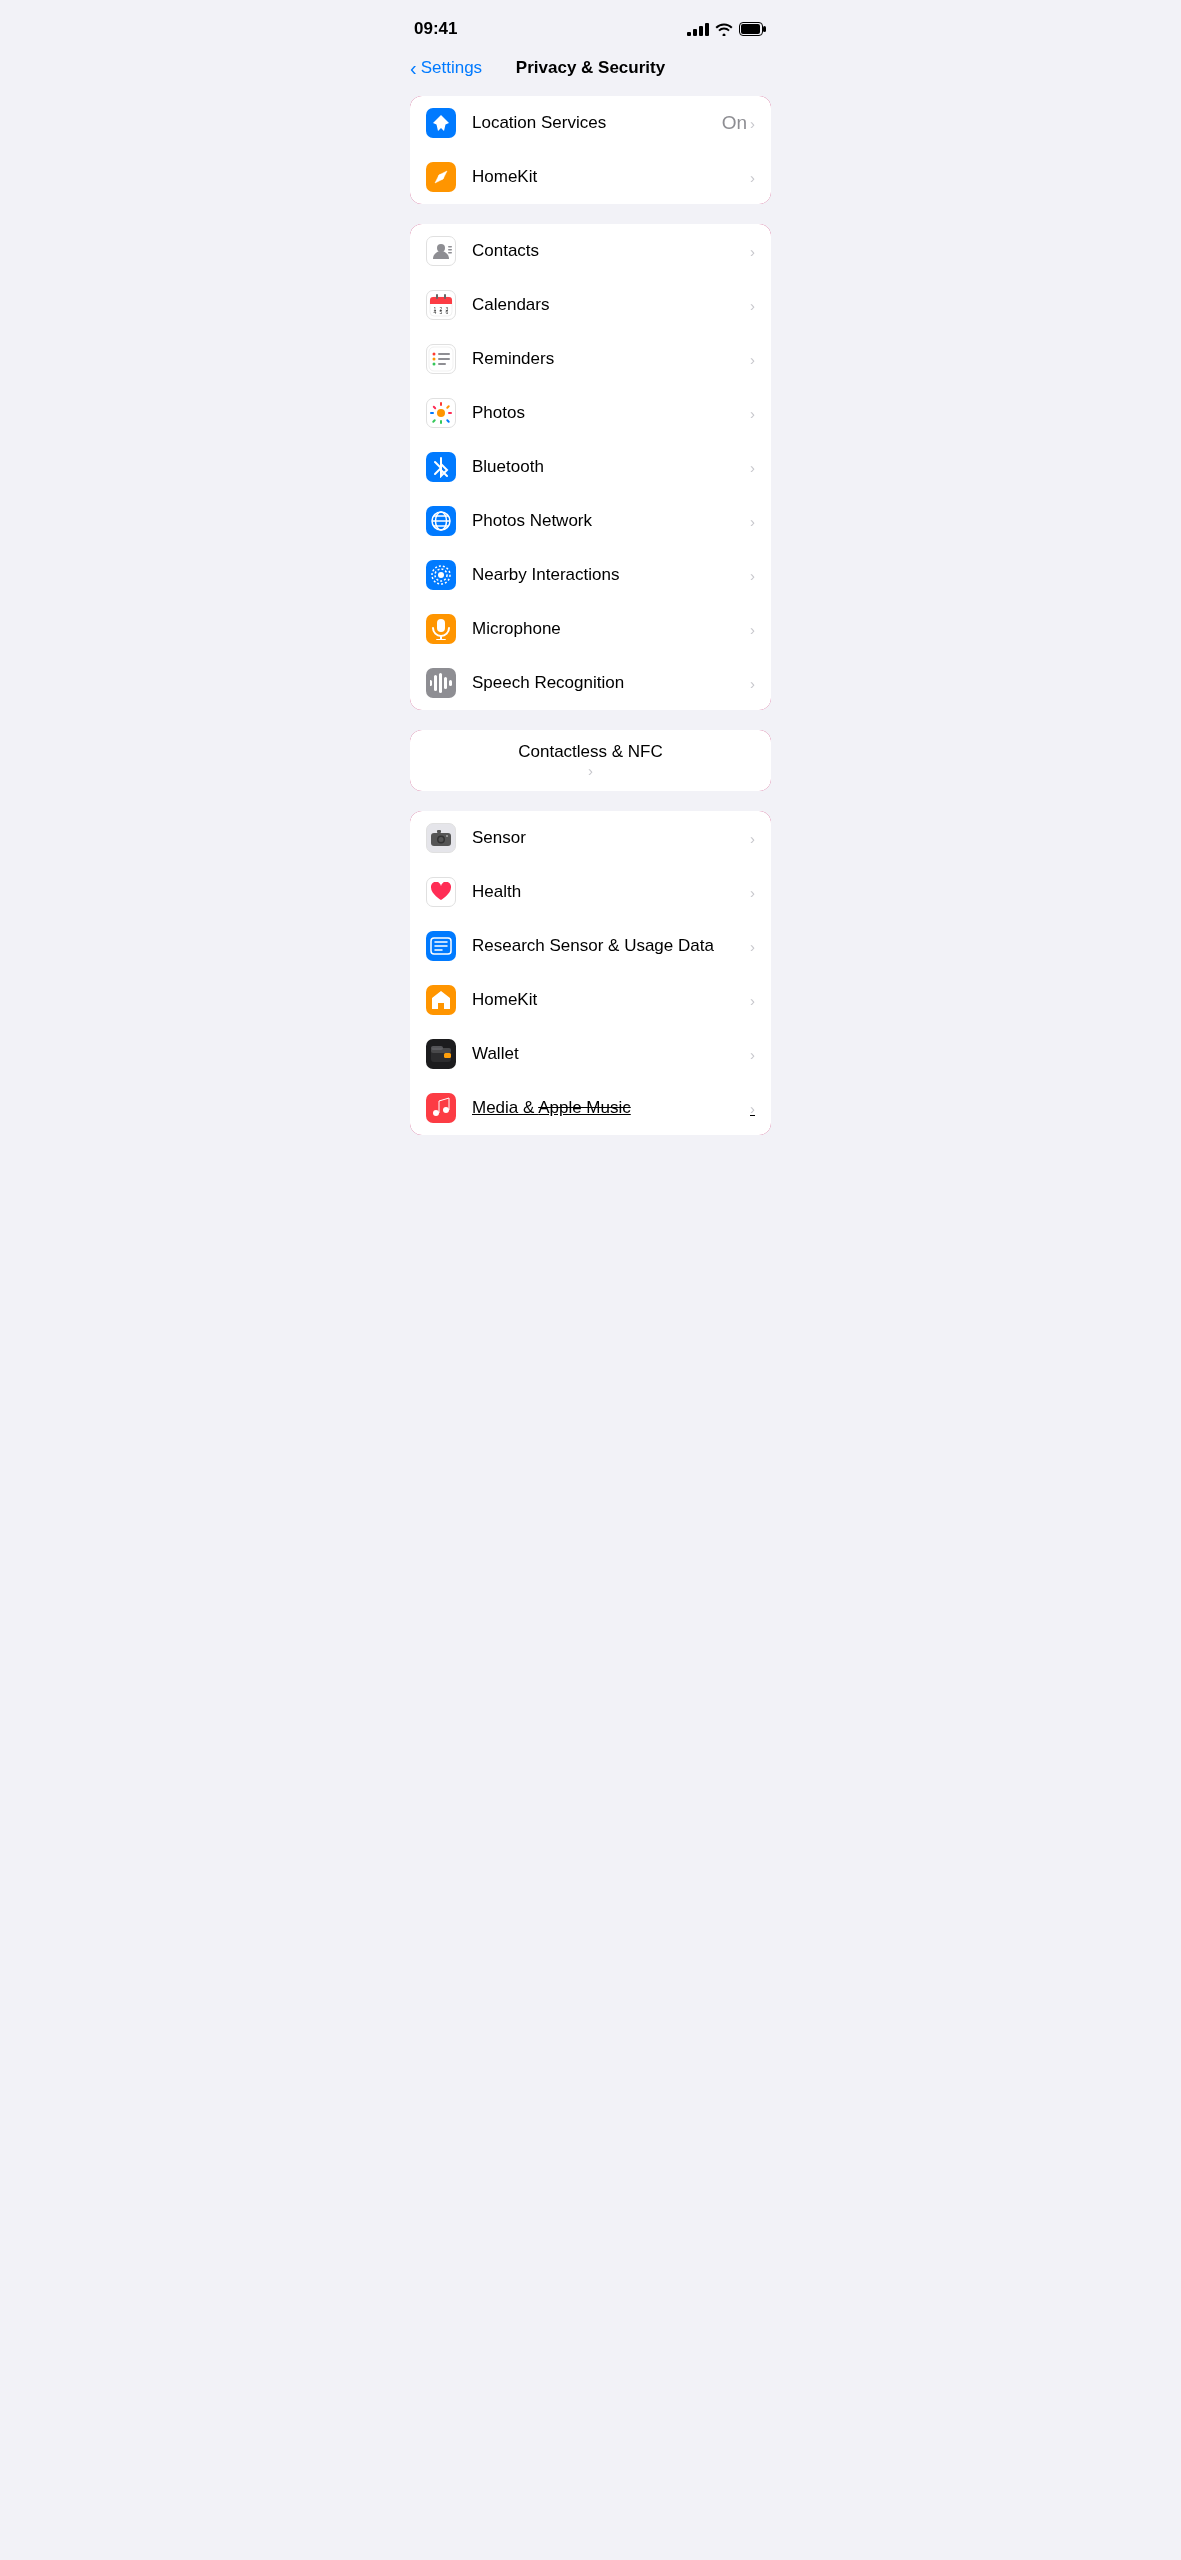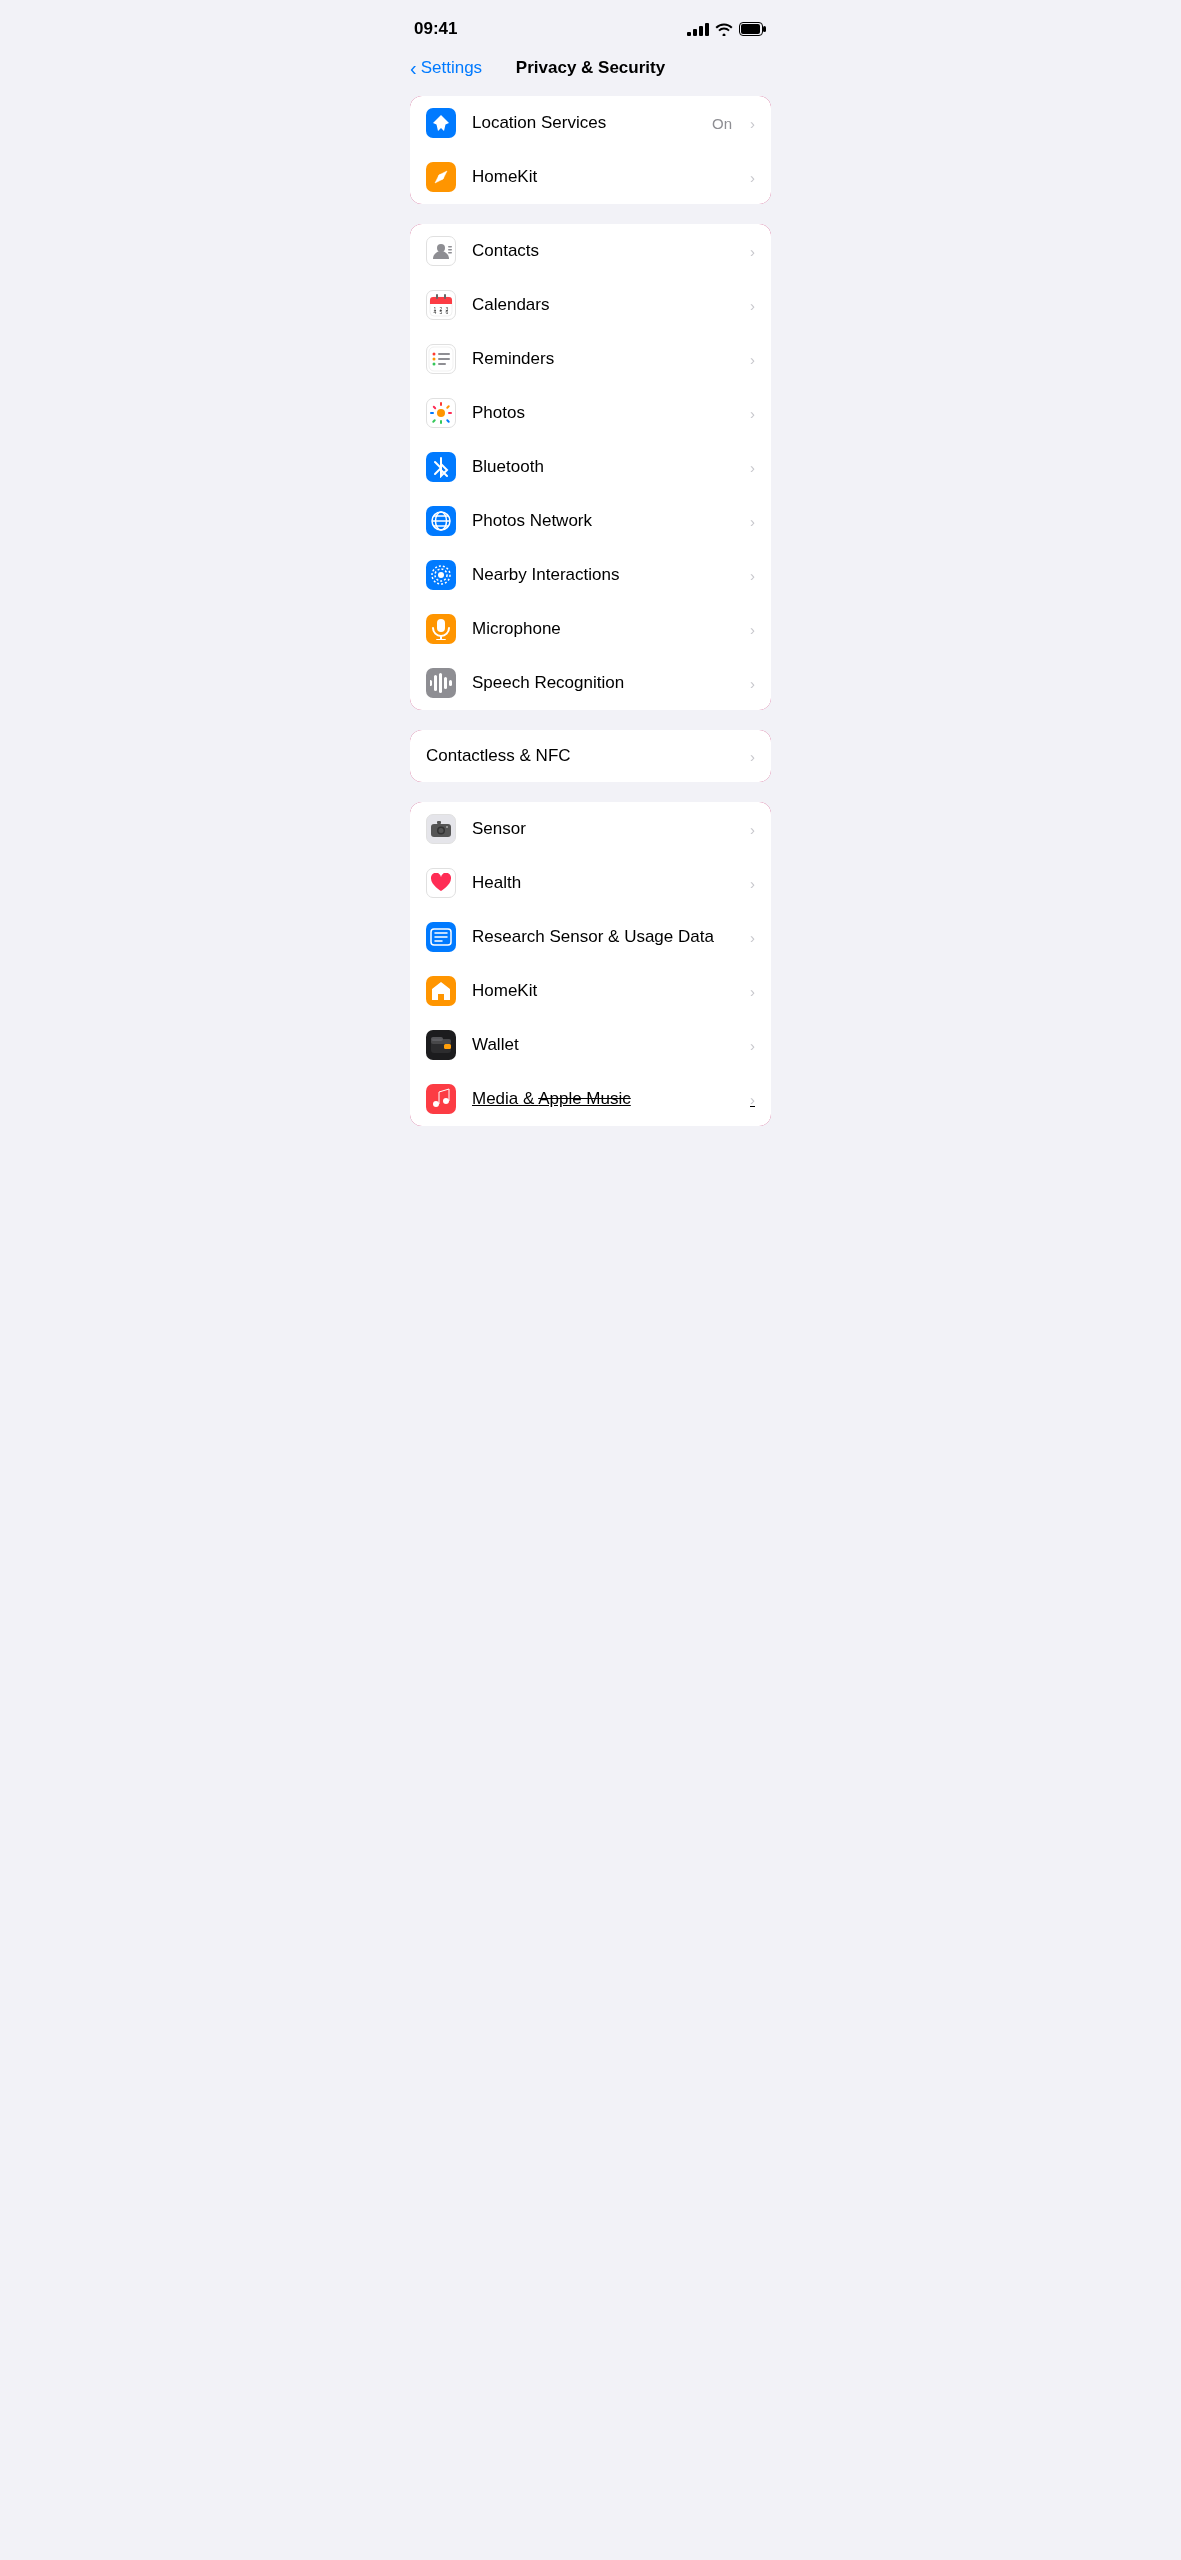--- a/index.html
+++ b/index.html
@@ -135,23 +135,23 @@
       overflow: hidden;
     }
 
     .row-label {
       flex: 1;
       font-size: 17px;
       color: #000;
     }
 
     .row-value {
-      font-size: 15px;
+      font-size: 19px;
       color: #8e8e93;
-      margin-right: 18px;
+      margin-right: 3px;
     }
 
     .chevron-right {
       color: #c7c7cc;
       font-size: 15px;
       font-weight: 500;
     }
 
     
     .icon-location { background: #007aff; }
@@ -167,20 +167,21 @@
     .icon-speech { background: #8e8e93; }
     .icon-camera { background: #e5e5ea; border: 0.5px solid #e0e0e0; }
     .icon-health { background: #fff; border: 0.5px solid #e0e0e0; }
     .icon-research { background: #007aff; }
     .icon-homekit { background: #ff9500; }
     .icon-wallet { background: #1c1c1e; }
     .icon-music { background: #fc3c44; }
 
     .row-no-icon {
       padding-left: 16px;
+      flex-direction: column;
     }
 
     .row-no-icon .row-label {
       font-size: 17px;
     }
 
     
     .nfc-row::after {
       left: 16px !important;
     }

